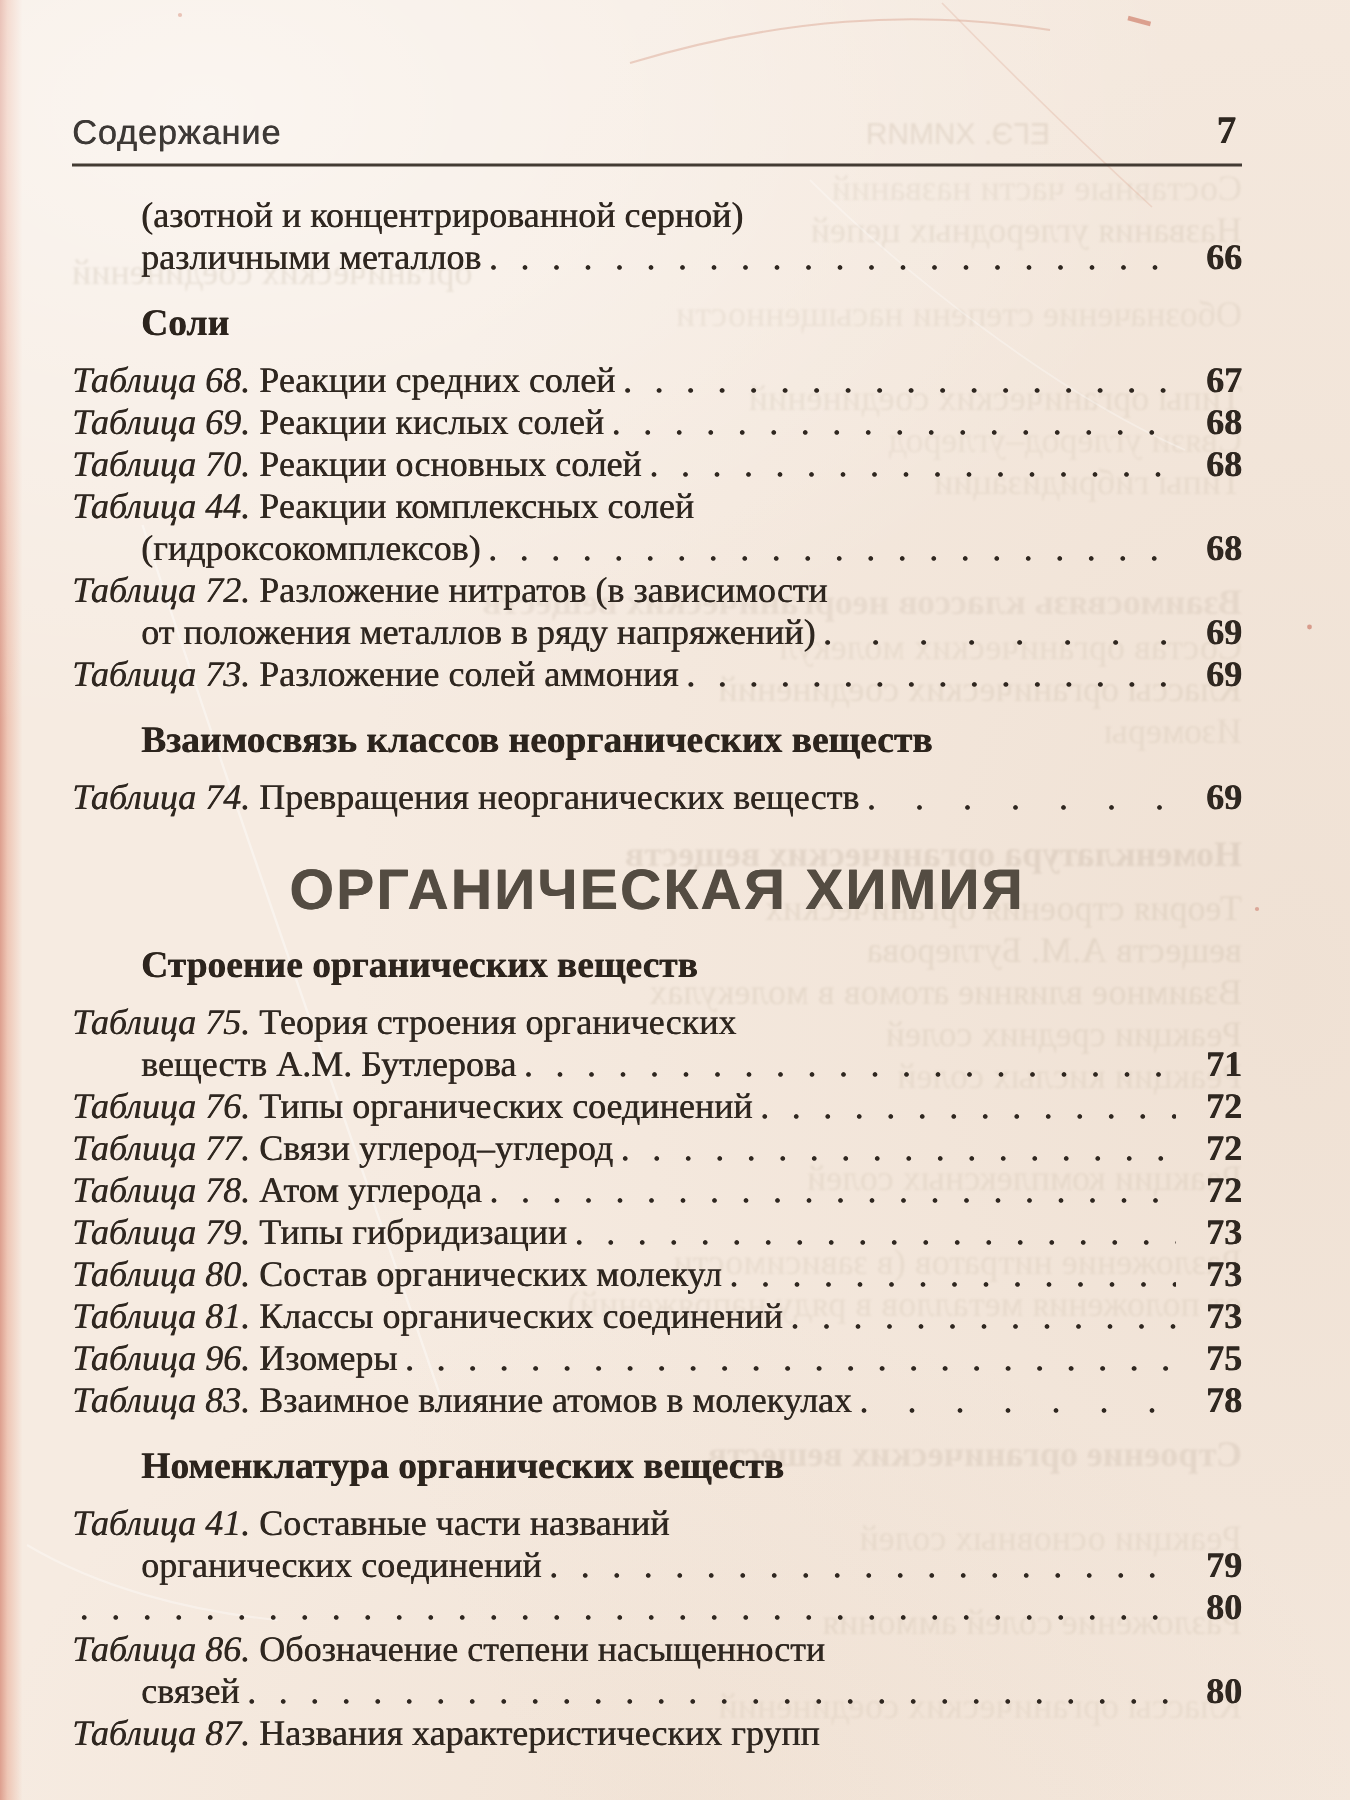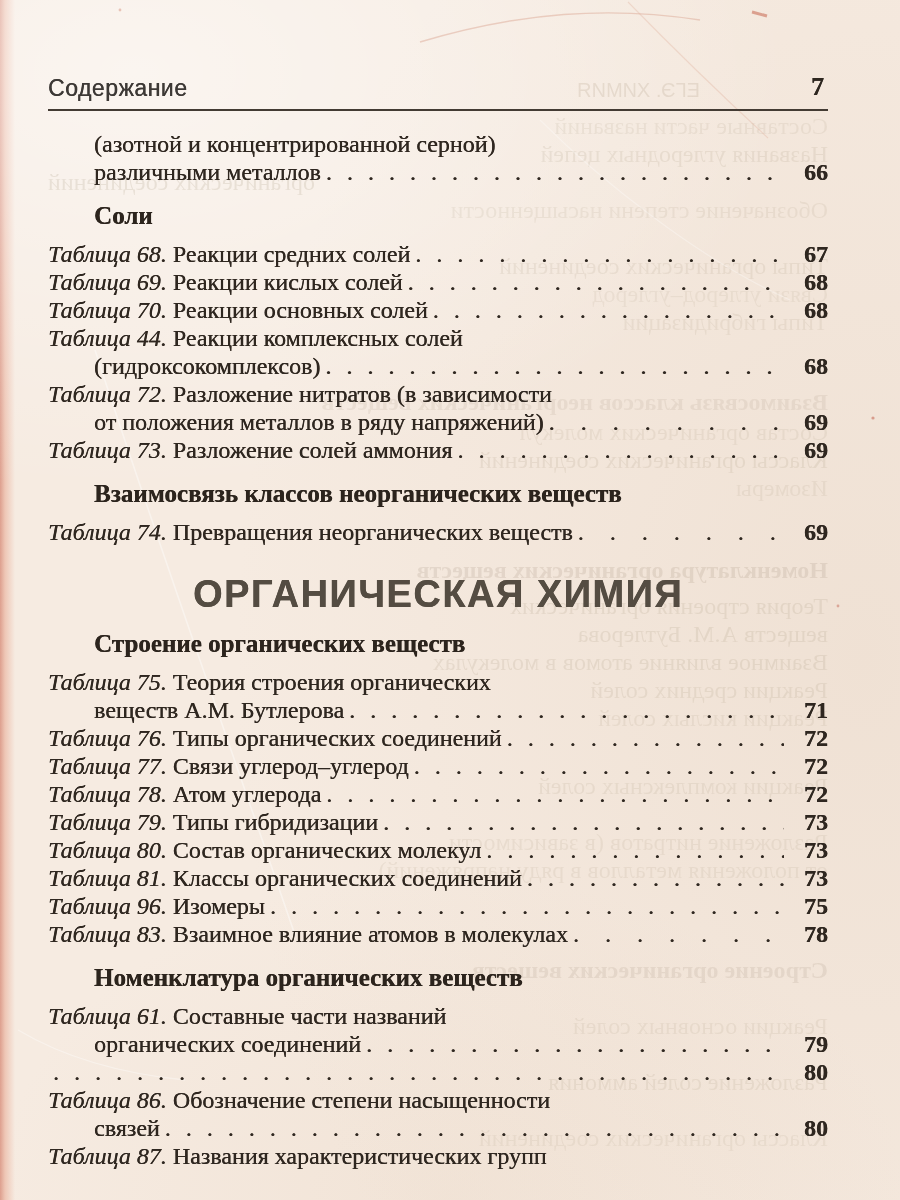--- a/index.html
+++ b/index.html
@@ -219,21 +219,21 @@
         </div>
         <div class="row entry sparse">
           <span class="txt"><span class="lbl">Таблица 83.</span> <span class="ttl">Взаимное влияние атомов в молекулах</span></span>
           <span class="leader"></span>
           <span class="pg">78</span>
         </div>
         <div class="row heading">
           <span class="txt"><span class="ttl">Номенклатура органических веществ</span></span>
         </div>
         <div class="row entry">
-          <span class="txt"><span class="lbl">Таблица 61.</span> <span class="ttl">Составные части названий</span></span>
+          <span class="txt"><span class="lbl">Таблица 41.</span> <span class="ttl">Составные части названий</span></span>
         </div>
         <div class="row cont">
           <span class="txt"><span class="ttl">органических соединений</span></span>
           <span class="leader"></span>
           <span class="pg">79</span>
         </div>
         <div class="row entry">
           <span class="leader"></span>
           <span class="pg">80</span>
         </div>

